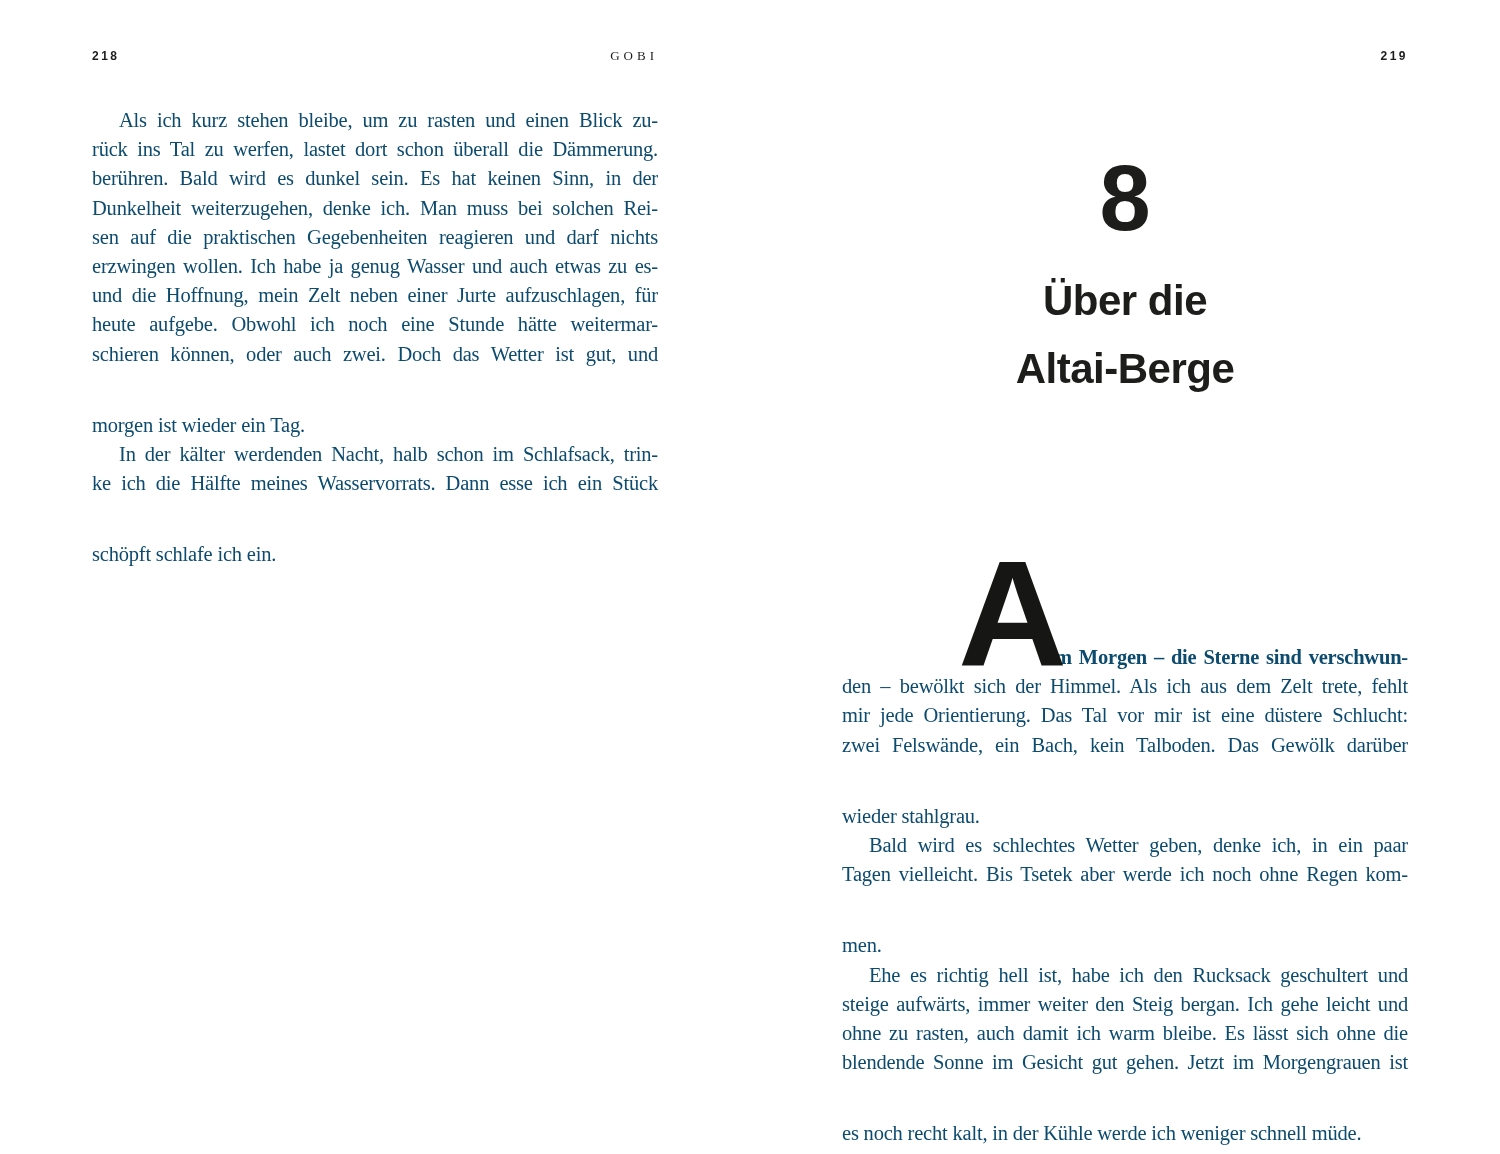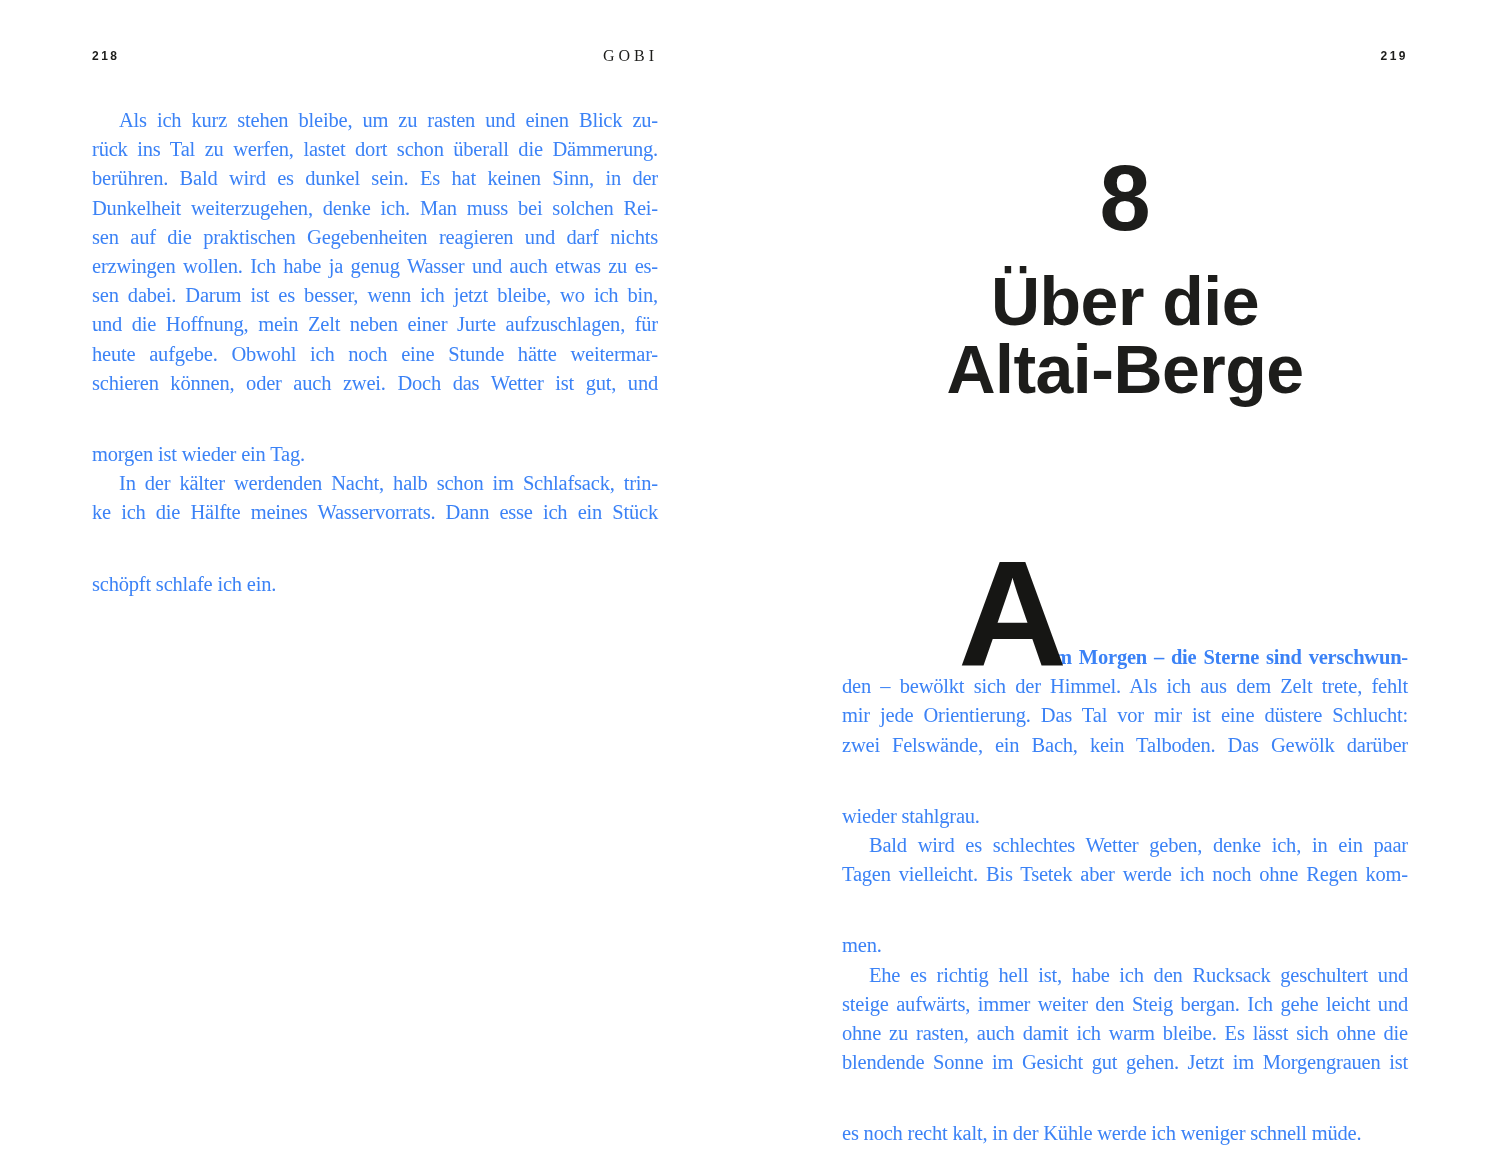--- a/index.html
+++ b/index.html
@@ -19,32 +19,32 @@
     position: absolute; top: 48px; left: 0; width: 100%;
     font-family: "Liberation Sans", sans-serif;
     font-weight: 700; font-size: 12px; letter-spacing: 2.5px;
     color: #1d1d1b; line-height: 16px;
   }
   .folio.right { text-align: right; }
   .running-head {
     position: absolute; top: 47px; left: 0; width: 100%;
     text-align: right;
     font-family: "Liberation Serif", serif;
-    font-size: 16px; letter-spacing: 4px;
+    font-size: 13px; letter-spacing: 4px;
     color: #1d1d1b; line-height: 18px;
   }
 
   
   .body-block { position: absolute; left: 0; width: 566px; }
   #left-body  { top: 106px; }
   #right-body { top: 643px; }
   .line {
     font-size: 20.5px; line-height: 29.2px;
     letter-spacing: -0.2px;
-    color: #3b82f6;
+    color: #0c4a6e;
     text-align: justify;
     text-align-last: justify;
     white-space: nowrap;
     overflow: visible;
   }
   .line.para-end { text-align-last: left; margin-top: 42px; }
   .line.indent { text-indent: 27px; }
   .line.dropcap-line { padding-left: 213px; font-weight: bold; }
 
   
@@ -52,21 +52,21 @@
     position: absolute; top: 152px; left: 0; width: 100%;
     text-align: center;
     font-family: "Liberation Sans", sans-serif;
     font-weight: 700; font-size: 92px; line-height: 1;
     color: #1d1d1b;
   }
   .chapter-title {
     position: absolute; top: 267px; left: 0; width: 100%;
     text-align: center;
     font-family: "Liberation Sans", sans-serif;
-    font-weight: 700; font-size: 68px; line-height: 68px;
+    font-weight: 700; font-size: 42px; line-height: 68px;
     letter-spacing: -0.5px;
     color: #1d1d1b;
   }
   .drop-cap {
     position: absolute; left: 116px; top: -106px;
     font-family: "Liberation Sans", sans-serif;
     font-weight: 700; font-size: 151px; line-height: 1;
     color: #161614;
   }
 </style>
@@ -77,21 +77,20 @@
   <div class="folio">218</div>
   <div class="running-head">GOBI</div>
   <div class="body-block" id="left-body">
       <div>
         <div class="line indent">Als ich kurz stehen bleibe, um zu rasten und einen Blick zu-</div>
         <div class="line">rück ins Tal zu werfen, lastet dort schon überall die Dämmerung.</div>
         <div class="line">berühren. Bald wird es dunkel sein. Es hat keinen Sinn, in der</div>
         <div class="line">Dunkelheit weiterzugehen, denke ich. Man muss bei solchen Rei-</div>
         <div class="line">sen auf die praktischen Gegebenheiten reagieren und darf nichts</div>
         <div class="line">erzwingen wollen. Ich habe ja genug Wasser und auch etwas zu es-</div>
-        <div class="line">sen dabei. Darum ist es besser, wenn ich jetzt bleibe, wo ich bin,</div>
         <div class="line">und die Hoffnung, mein Zelt neben einer Jurte aufzuschlagen, für</div>
         <div class="line">heute aufgebe. Obwohl ich noch eine Stunde hätte weitermar-</div>
         <div class="line">schieren können, oder auch zwei. Doch das Wetter ist gut, und</div>
         <div class="line para-end">morgen ist wieder ein Tag.</div>
       </div>
       <div>
         <div class="line indent">In der kälter werdenden Nacht, halb schon im Schlafsack, trin-</div>
         <div class="line">ke ich die Hälfte meines Wasservorrats. Dann esse ich ein Stück</div>
         <div class="line para-end">schöpft schlafe ich ein.</div>
       </div>

